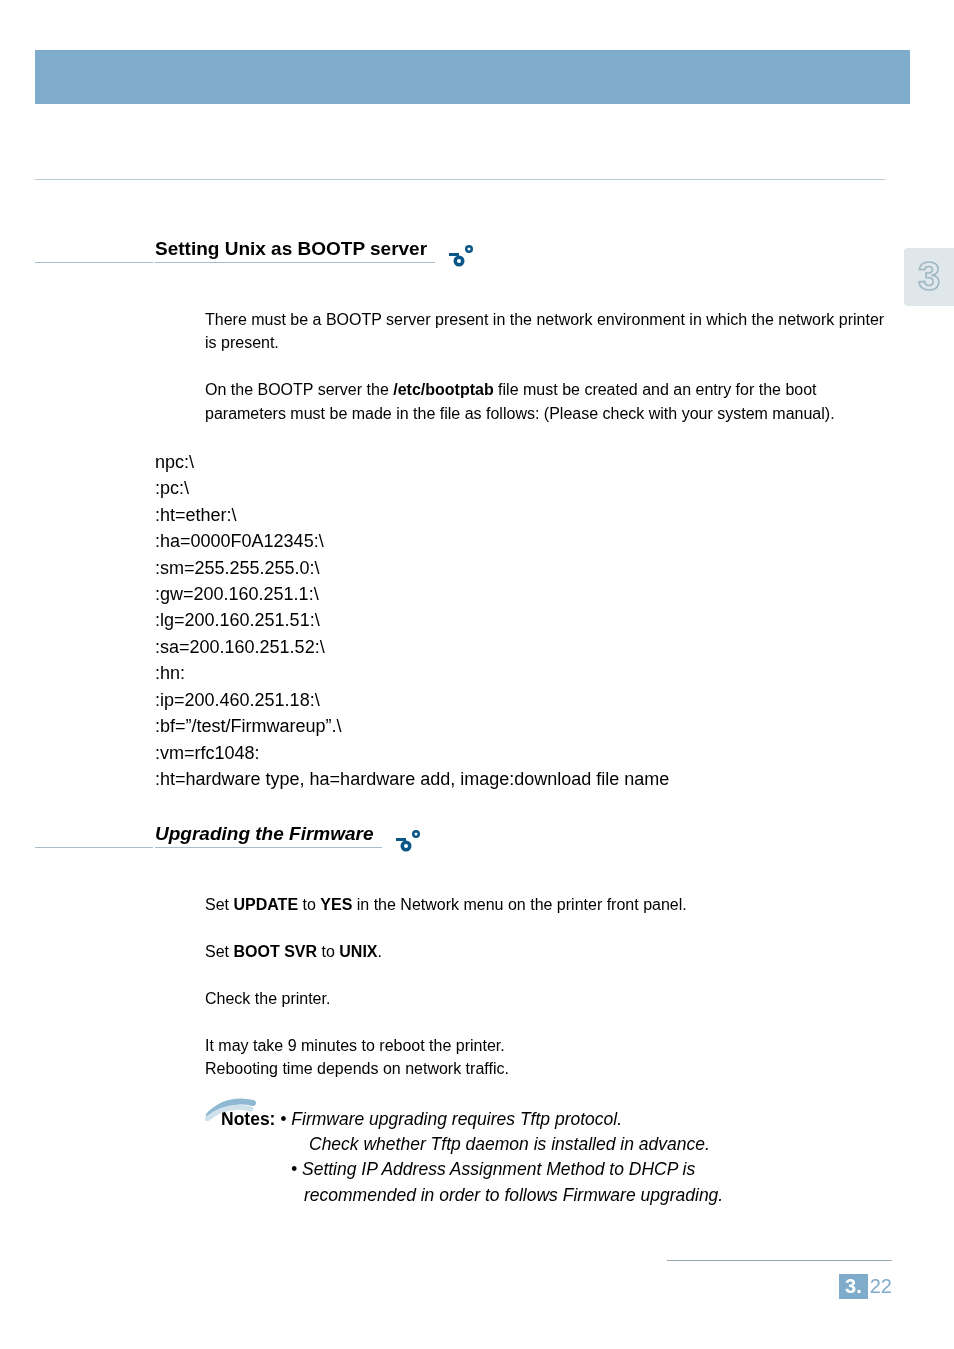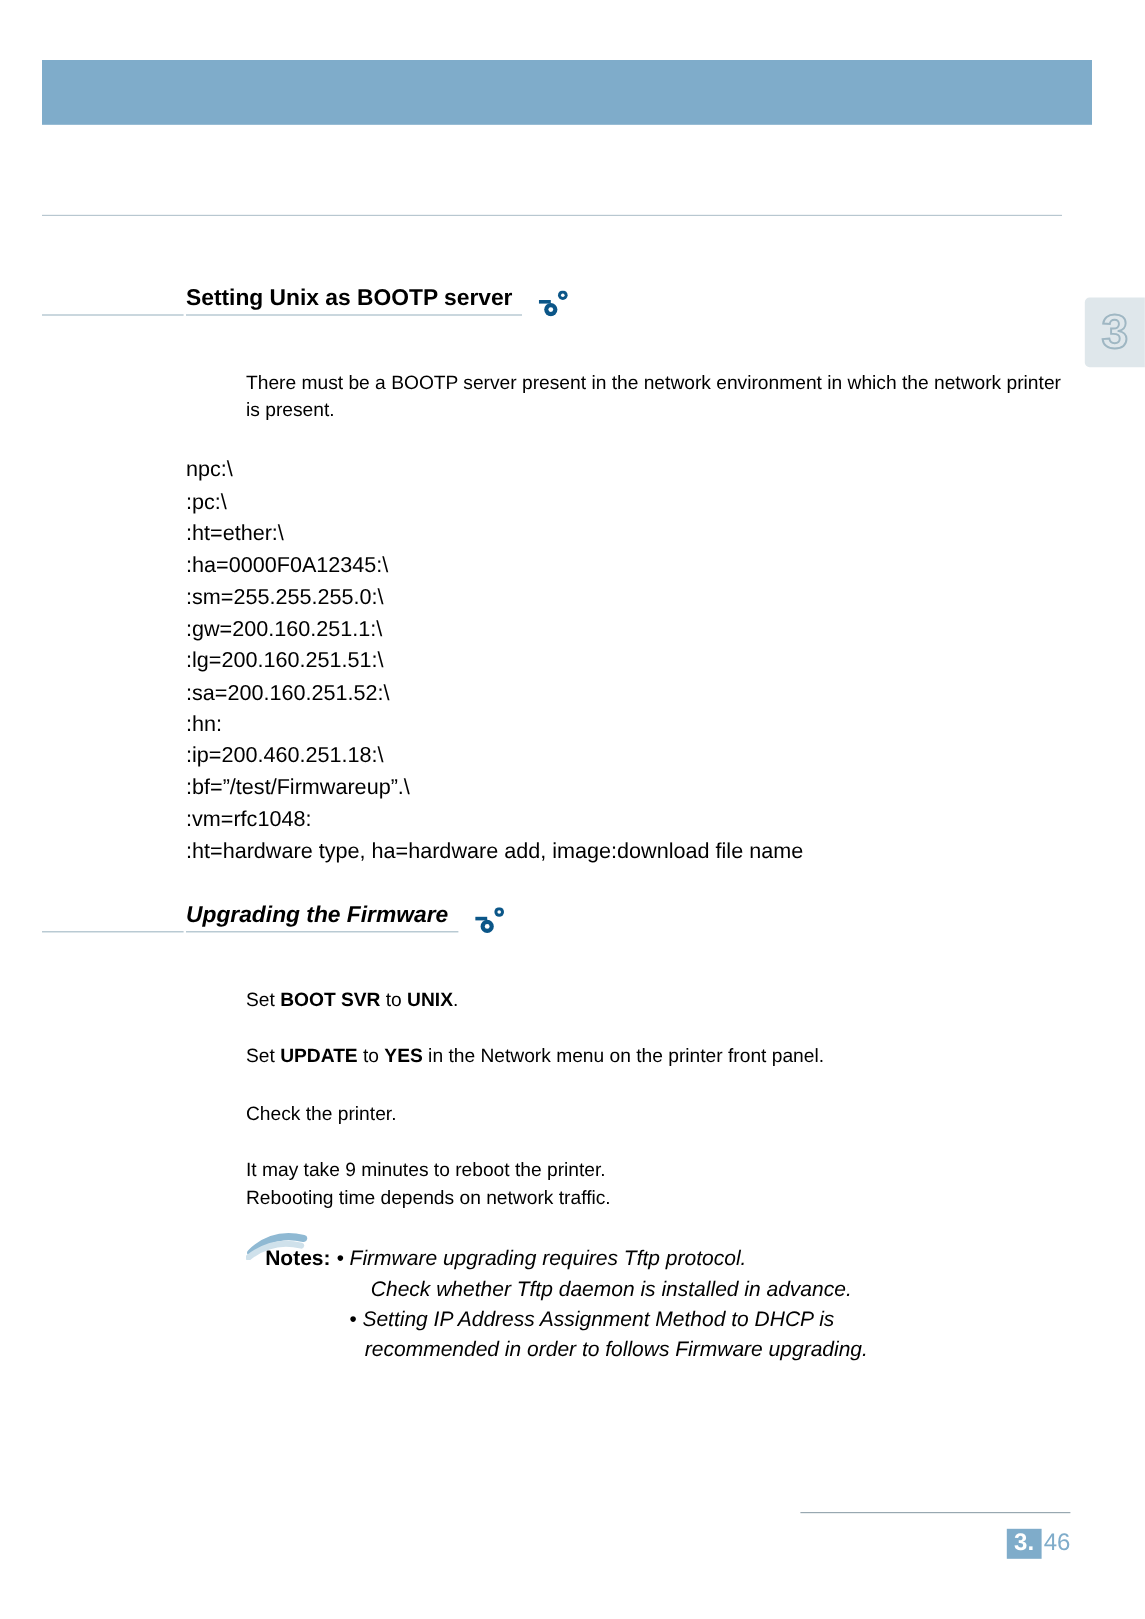--- a/index.html
+++ b/index.html
@@ -56,21 +56,21 @@
     top: 24px;
     height: 1px;
     width: 118px;
     background: #a8bdc9;
   }
   .head-wrap .head-row {
     position: absolute;
     left: 120px;
     top: 0;
     display: flex;
-    align-items: center;
+    align-items: flex-end;
   }
   .head-wrap .head-txt {
     font-weight: bold;
     font-size: 19px;
     color: #000;
     border-bottom: 1px solid #a8bdc9;
     padding-bottom: 2px;
     padding-right: 8px;
   }
   .bullet-orn { margin-left: 14px; margin-bottom: -4px; }
@@ -156,20 +156,23 @@
         <circle cx="10" cy="16" r="5.5" fill="#0b5688"></circle>
         <circle cx="10" cy="16" r="2" fill="#fff"></circle>
         <circle cx="20" cy="4" r="4" fill="#0b5688"></circle>
         <circle cx="20" cy="4" r="1.5" fill="#fff"></circle>
       </svg>
     </div>
   </div>
 
   <p class="body-para">There must be a BOOTP server present in the network environment in which the network printer is present.</p>
 
+  <p class="body-para">
+    <span>On the BOOTP server the </span><b>/etc/bootptab</b><span> file must be created and an entry for the boot parameters must be made in the file as follows: (Please check with your system manual).</span>
+  </p>
 
   <div class="code-block">npc:\
 :pc:\
 :ht=ether:\
 :ha=0000F0A12345:\
 :sm=255.255.255.0:\
 :gw=200.160.251.1:\
 :lg=200.160.251.51:\
 :sa=200.160.251.52:\
 :hn:
@@ -186,25 +189,25 @@
         <rect x="0" y="8" width="10" height="3" fill="#0b5688"></rect>
         <circle cx="10" cy="16" r="5.5" fill="#0b5688"></circle>
         <circle cx="10" cy="16" r="2" fill="#fff"></circle>
         <circle cx="20" cy="4" r="4" fill="#0b5688"></circle>
         <circle cx="20" cy="4" r="1.5" fill="#fff"></circle>
       </svg>
     </div>
   </div>
 
   <p class="body-para">
+    <span>Set </span><b>UPDATE</b><span> to </span><b>YES</b><span> in the Network menu on the printer front panel.</span>
+  </p>
+
+  <p class="body-para">
     <span>Set </span><b>BOOT SVR</b><span> to </span><b>UNIX</b><span>.</span>
-  </p>
-
-  <p class="body-para">
-    <span>Set </span><b>UPDATE</b><span> to </span><b>YES</b><span> in the Network menu on the printer front panel.</span>
   </p>
 
   <p class="body-para">Check the printer.</p>
 
   <p class="body-para" style="white-space:pre-line">It may take 9 minutes to reboot the printer.
 Rebooting time depends on network traffic.</p>
 
   <div class="notes-block">
     <svg class="notes-swoosh" width="52" height="26" viewBox="0 0 52 26">
       <path d="M4 20 Q 22 2 48 8" stroke="#8fb9d3" stroke-width="6" fill="none" stroke-linecap="round"></path>
@@ -217,14 +220,14 @@
       <span class="notes-item" style="margin-left:70px">• Setting IP Address Assignment Method to DHCP is</span><br>
       <span class="notes-item" style="margin-left:83px"> recommended in order to follows Firmware upgrading.</span>
     </div>
   </div>
 
 </div>
 
 <div class="footer-rule"></div>
 <div class="page-num">
   <span class="page-box">3.</span>
-    <span class="page-sub">46</span>
+    <span class="page-sub">22</span>
 </div>
 
 </body></html>

